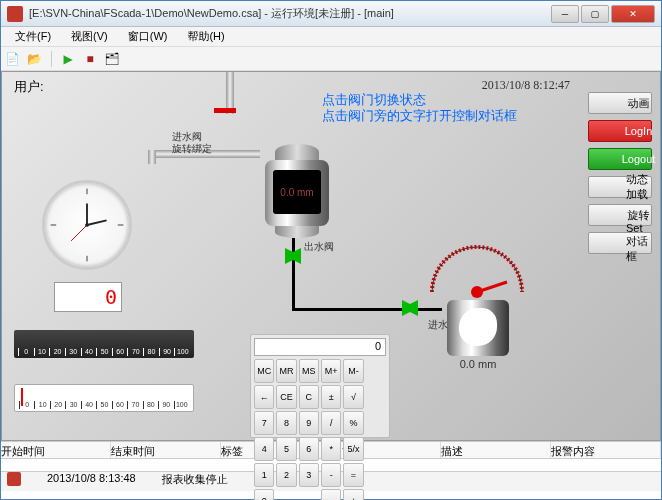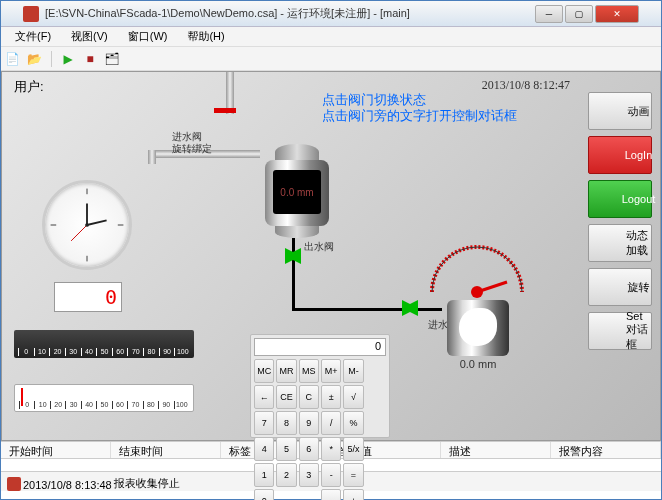--- a/index.html
+++ b/index.html
@@ -1,33 +1,33 @@
 <!DOCTYPE html>
 <html><head>
 <meta charset="utf-8">
 <style>
 * { margin: 0; padding: 0; box-sizing: border-box; }
 body { font-family: "Microsoft YaHei", sans-serif; font-size: 11px; background: #fff; overflow: hidden; }
 .window { width: 662px; height: 500px; border: 1px solid #4a7ebb; }
-.titlebar { height: 26px; background: linear-gradient(#f8f8f8, #d8e4f0); display: flex; align-items: center; padding: 0 22px; border-bottom: 1px solid #bbc; }
+.titlebar { height: 26px; background: linear-gradient(#f8f8f8, #d8e4f0); display: flex; align-items: center; padding: 0 6px; border-bottom: 1px solid #bbc; }
 .titlebar-icon { width: 16px; height: 16px; background: #c0392b; border-radius: 2px; margin-right: 6px; }
 .titlebar-title { flex: 1; font-size: 11px; color: #333; }
 .win-btns { display: flex; gap: 2px; }
 .win-btn { width: 28px; height: 18px; background: linear-gradient(#f0f0f0,#d0d0d0); border: 1px solid #aaa; border-radius: 2px; display: flex; align-items: center; justify-content: center; font-size: 9px; }
 .win-btn.close { background: linear-gradient(#e74c3c,#c0392b); color: #fff; width: 44px; }
 .menubar { height: 20px; background: #f4f4f4; border-bottom: 1px solid #ddd; display: flex; padding: 0 4px; }
 .menu-item { padding: 2px 10px; font-size: 11px; }
 .toolbar { height: 24px; background: #f4f4f4; border-bottom: 1px solid #ddd; display: flex; align-items: center; padding: 0 4px; gap: 6px; }
 .tool-icon { width: 16px; height: 16px; display: flex; align-items: center; justify-content: center; font-size: 12px; }
 .sep { width: 1px; height: 16px; background: #ccc; margin: 0 2px; }
 .canvas { height: 370px; background: linear-gradient(135deg, #e8e8e8, #b8b8b8); position: relative; border: 1px solid #999; margin: 0; }
 .user-label { position: absolute; top: 6px; left: 12px; font-size: 13px; }
 .datetime { position: absolute; top: 6px; right: 90px; font-size: 12px; font-family: serif; color: #333; }
 .btn-panel { position: absolute; right: 8px; top: 20px; display: flex; flex-direction: column; gap: 6px; }
-.btn { width: 64px; height: 38px; border: 1px solid #999; background: linear-gradient(#f8f8f8,#d8d8d8); font-size: 11px; display: flex; align-items: center; justify-content: center; border-radius: 2px; padding-left: 37px; }
+.btn { width: 64px; height: 22px; border: 1px solid #999; background: linear-gradient(#f8f8f8,#d8d8d8); font-size: 11px; display: flex; align-items: center; justify-content: center; border-radius: 2px; padding-left: 37px; }
 .btn.red { background: linear-gradient(#f05050,#d02020); color: #fff; border-color: #a01010; }
 .btn.green { background: linear-gradient(#50d050,#20a020); color: #fff; border-color: #107010; }
 .hint-text { position: absolute; top: 20px; left: 320px; color: #06f; font-size: 13px; line-height: 16px; }
 .clock { position: absolute; left: 40px; top: 108px; width: 90px; height: 90px; border-radius: 50%; background: radial-gradient(#fff,#eee); border: 3px solid #ccc; box-shadow: inset 0 0 4px rgba(0,0,0,0.3); }
 .digit-display { position: absolute; left: 52px; top: 210px; width: 68px; height: 30px; background: #fff; border: 1px solid #999; display: flex; align-items: center; justify-content: flex-end; padding-right: 4px; font-family: monospace; font-size: 20px; color: #e00; }
 .ruler { position: absolute; width: 180px; height: 28px; background: linear-gradient(#444,#222); border-radius: 2px; color: #fff; font-size: 7px; display: flex; align-items: flex-end; padding: 0 4px 2px; overflow: hidden; }
 .ruler.white { background: #fff; border: 1px solid #aaa; color: #333; }
 .ruler-tick { flex: 1; text-align: center; border-left: 1px solid currentColor; height: 8px; }
 .ruler.white .pointer-red { position: absolute; left: 6px; top: 3px; width: 2px; height: 18px; background: #e00; }
 .ruler.r1 { left: 12px; top: 258px; }
@@ -46,22 +46,22 @@
 .gauge { position: absolute; left: 420px; top: 160px; width: 110px; height: 70px; }
 .tank2 { position: absolute; left: 445px; top: 228px; width: 62px; height: 70px; }
 .tank2-body { width: 62px; height: 56px; background: linear-gradient(90deg,#666,#ddd 25%,#fff 40%,#666 80%,#333); border-radius: 6px; position: relative; overflow: hidden; }
 .tank2-blob { position: absolute; top: 8px; left: 12px; width: 38px; height: 38px; background: #fff; border-radius: 50% 40% 50% 45%; }
 .tank2-reading { text-align: center; font-size: 11px; color: #333; margin-top: 2px; }
 .calc { position: absolute; left: 248px; top: 262px; width: 140px; height: 104px; background: #e8e8e8; border: 1px solid #bbb; border-radius: 2px; padding: 3px; }
 .calc-display { height: 18px; background: #fff; border: 1px solid #aaa; text-align: right; padding: 1px 4px; font-size: 11px; margin-bottom: 3px; }
 .calc-grid { display: grid; grid-template-columns: repeat(6, 1fr); gap: 2px; }
 .calc-btn { height: 24px; background: linear-gradient(#fafafa,#ddd); border: 1px solid #bbb; font-size: 9px; display: flex; align-items: center; justify-content: center; border-radius: 2px; }
 .grid-header { height: 18px; border-top: 1px solid #ccc; border-bottom: 1px solid #ccc; display: flex; background: #f8f8f8; }
-.grid-col { flex: 1; padding: 2px 8px; font-size: 11px; border-right: 1px solid #ddd; }
-.statusbar { height: 20px; background: #f4f4f4; border-top: 1px solid #ccc; display: flex; align-items: flex-end; padding: 0 6px; gap: 2px; font-size: 11px; }
+.grid-col { flex: 1; padding: 2px 0; font-size: 11px; border-right: 1px solid #ddd; }
+.statusbar { height: 20px; background: #f4f4f4; border-top: 1px solid #ccc; display: flex; align-items: flex-start; padding: 0 6px; gap: 26px; font-size: 11px; }
 .status-icon { width: 14px; height: 14px; background: #c0392b; border-radius: 2px; }
 .red-handle { position: absolute; width: 22px; height: 5px; background: #d00; left: 212px; top: 36px; }
 </style>
 </head>
 <body>
 
 <div class="window">
   <div class="titlebar">
     <div class="titlebar-icon"></div>
     <div class="titlebar-title">[E:\SVN-China\FScada-1\Demo\NewDemo.csa] - 运行环境[未注册] - [main]</div>

